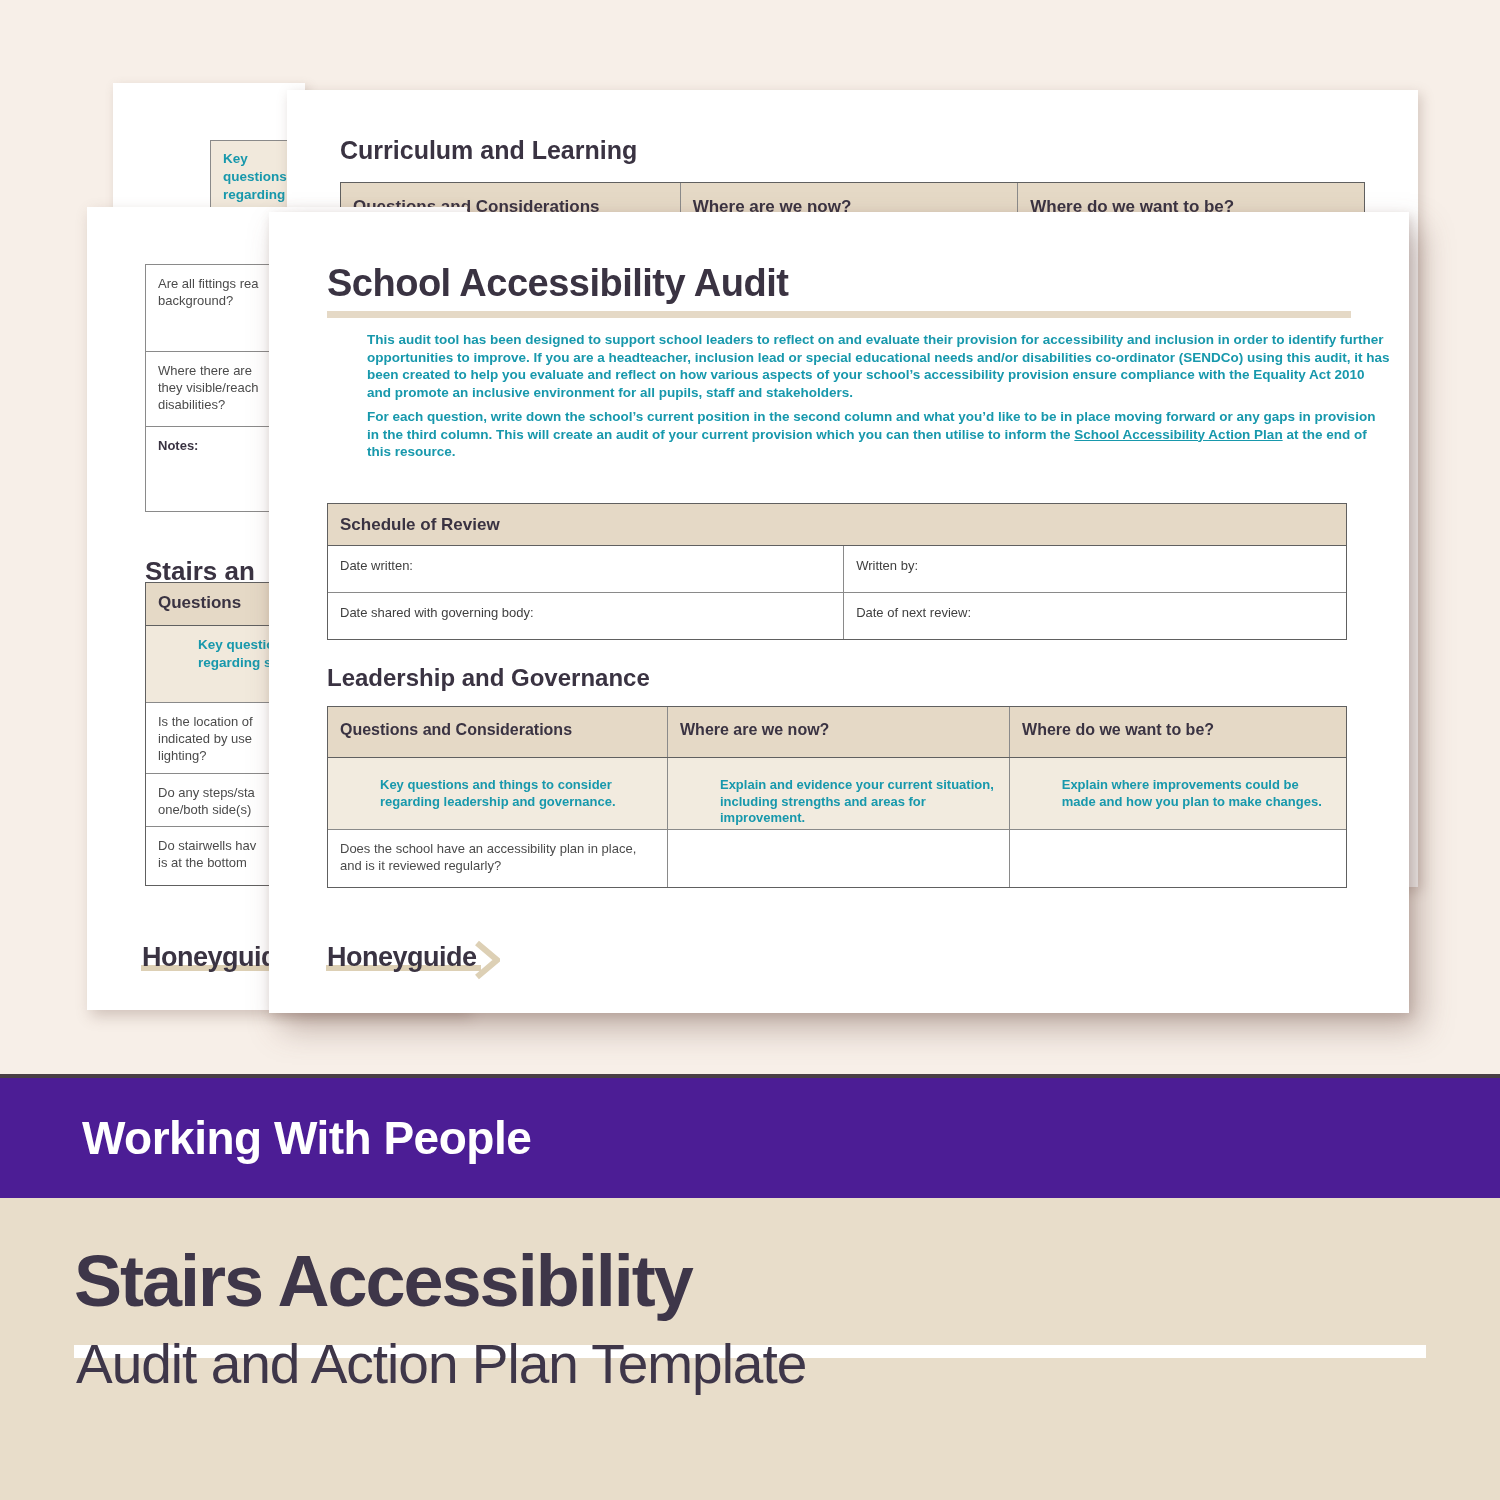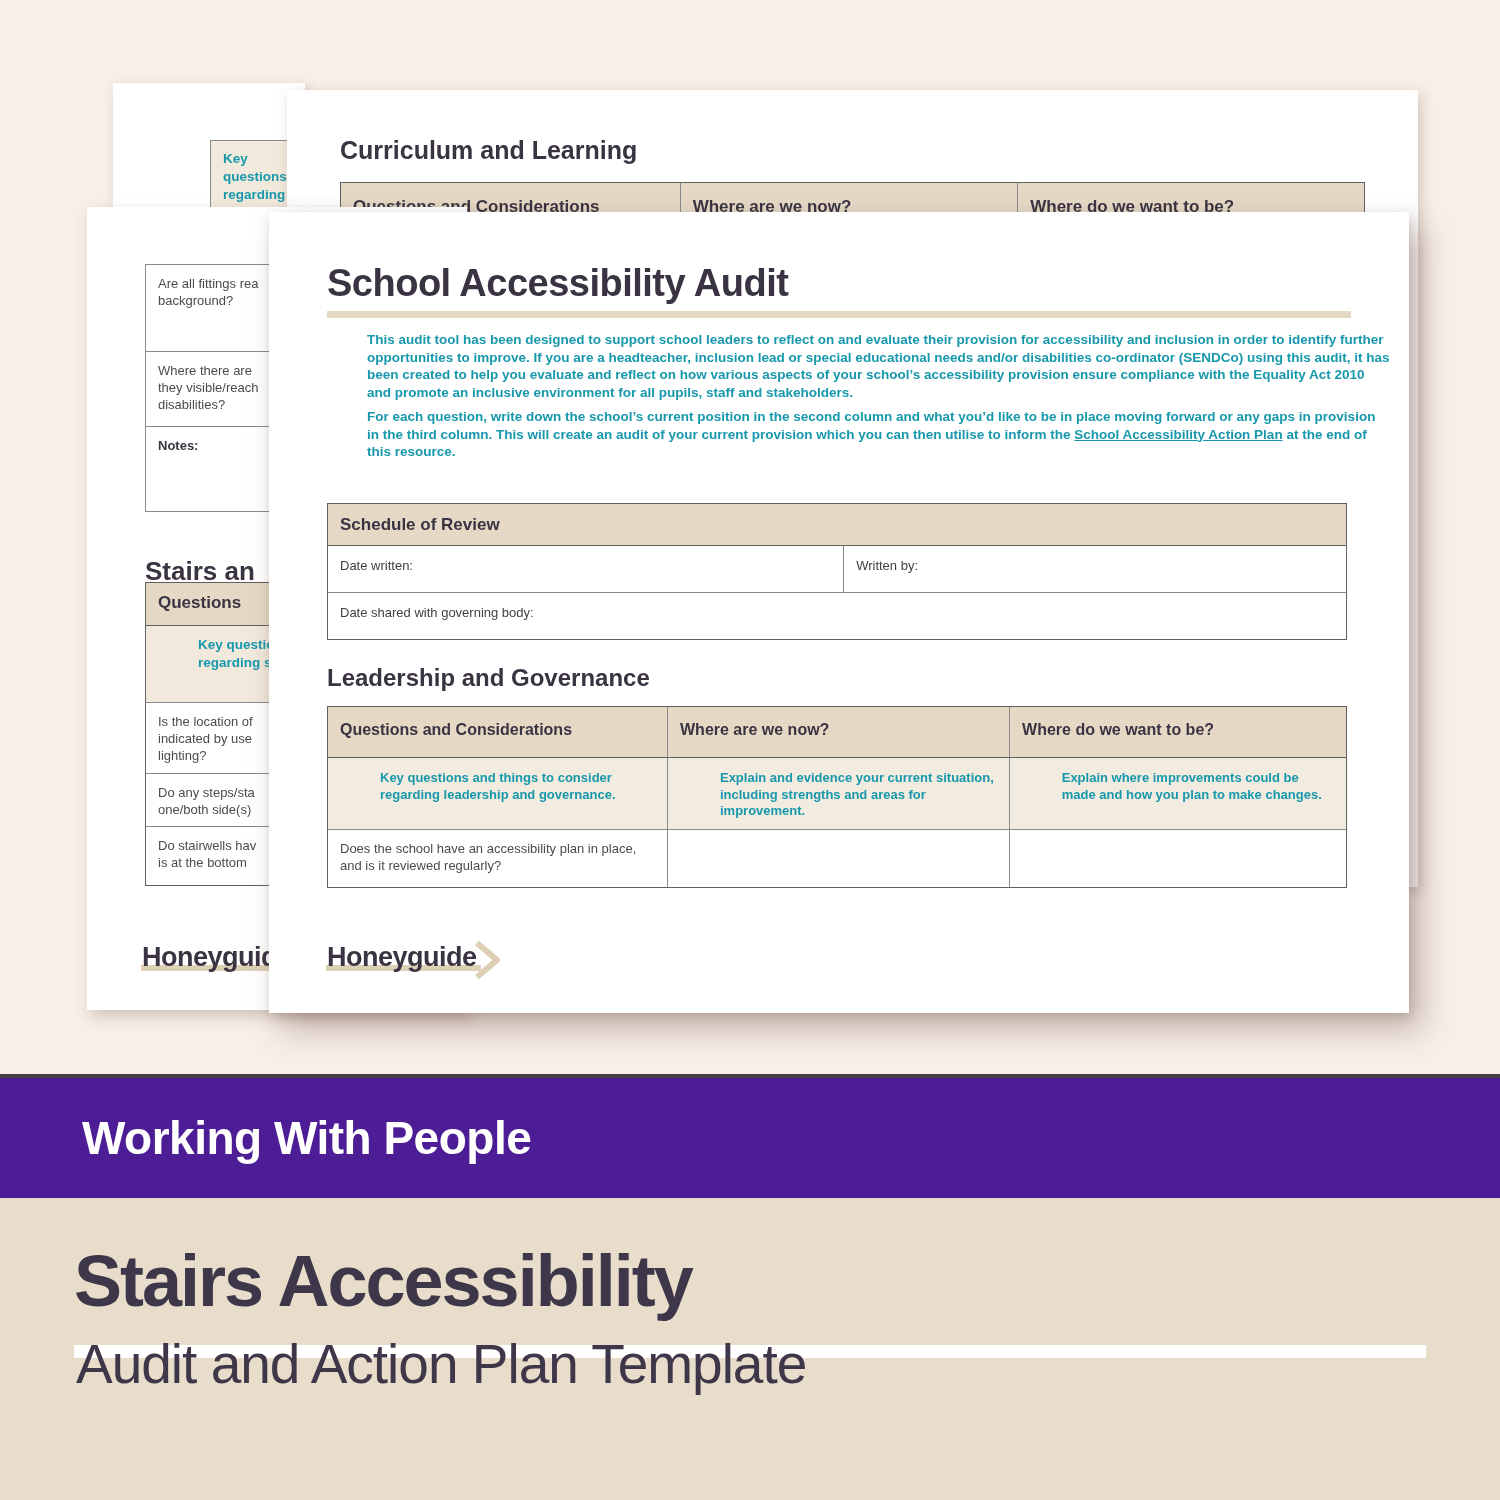--- a/index.html
+++ b/index.html
@@ -60,21 +60,21 @@
   .sched { left:58px; top:291px; width:1018px; }
   .sched .hdr { height:41px; line-height:41px; padding-left:12px; font-size:17px; box-sizing:border-box; }
   .sched .td { width:50.7%; height:46px; font-size:13px; color:#3f3f3f; padding:12px 6px 0 12px; }
   .sched .td:last-child { width:49.3%; }
   .mp-h2 { position:absolute; left:58px; top:452px; font-size:24px; }
   .lead { left:58px; top:494px; width:1018px; }
   .lead .td { width:33.4%; }
   .lead .td:nth-child(2) { width:33.6%; }
   .lead .td:nth-child(3) { width:33%; }
   .lead .thead-row .td { height:50px; padding:14px 0 0 12px; font-size:16px; box-sizing:border-box; }
-  .lead .key-row .td { height:71px; padding:12px 14px 0 12px; font-size:13px; line-height:16.5px; box-sizing:border-box; }
+  .lead .key-row .td { height:71px; padding:19px 14px 0 12px; font-size:13px; line-height:16.5px; box-sizing:border-box; }
   .lead .q-row .td { height:57px; box-sizing:border-box; }
   .key-row { background:#f2ebdf; }
 
   
   .logo { position:absolute; }
   .logo-inner { position:relative; display:inline-block; }
   .logo-bar { position:absolute; left:-1px; right:-4px; bottom:2px; height:6px; background:#ddd0b5; }
   .logo-text { position:relative; font-size:27px; font-weight:700; color:#3a3342; letter-spacing:-0.5px; }
   .logo-chevron { position:absolute; right:-23px; bottom:-7px; }
 
@@ -169,20 +169,21 @@
     <div class="tbl sched">
       <div class="tr thead-row">
         <div class="hcell hdr" style="width:100%">Schedule of Review</div>
       </div>
       <div class="tr">
         <div class="td">Date written:</div>
         <div class="td">Written by:</div>
       </div>
       <div class="tr">
         <div class="td">Date shared with governing body:</div>
+        <div class="td">Date of next review:</div>
       </div>
     </div>
 
     <div class="mp-h2 h1">Leadership and Governance</div>
 
     <div class="tbl lead">
       <div class="tr thead-row">
         <div class="td hcell">Questions and Considerations</div>
         <div class="td hcell">Where are we now?</div>
         <div class="td hcell">Where do we want to be?</div>

